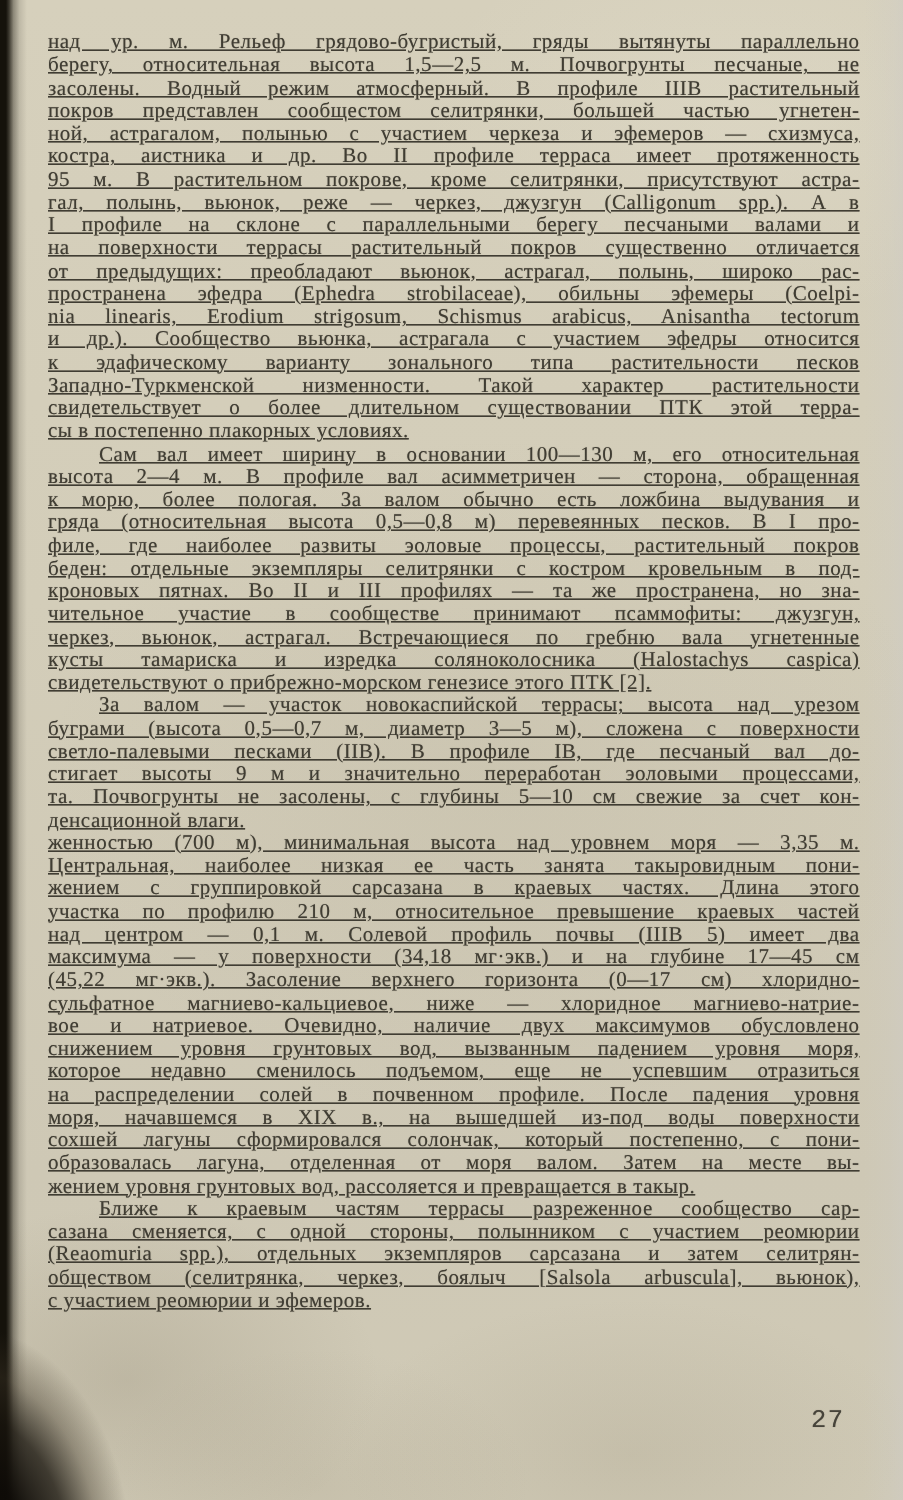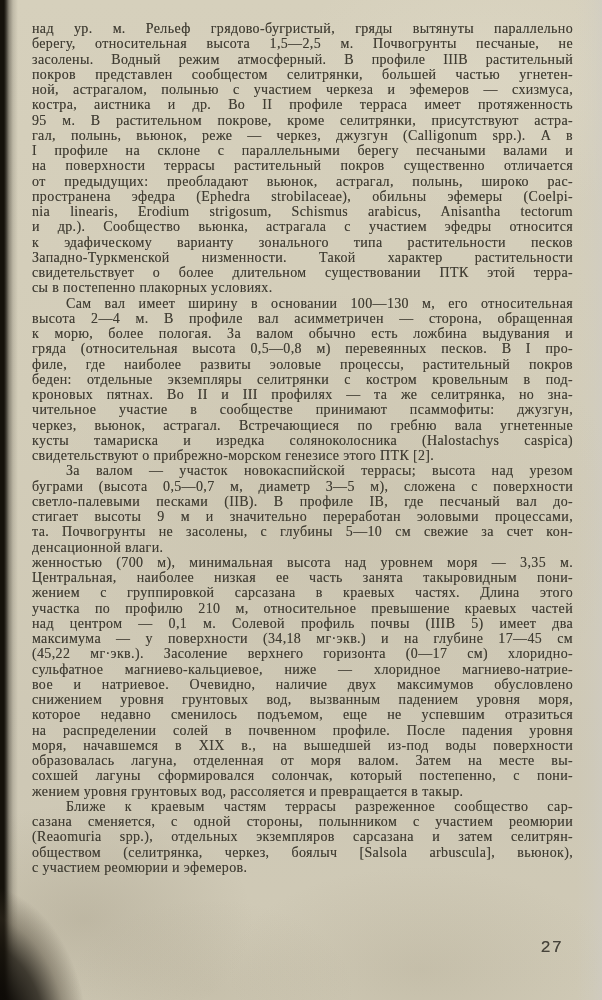--- a/index.html
+++ b/index.html
@@ -45,21 +45,21 @@
       rgba(207,204,197,.28) 9px,
       rgba(207,204,197,0) 26px);
   }
   .text-block {
     position:absolute; left:32px; top:21px; width:541px; z-index:4;
     font-size:14px; line-height:15.25px;
     letter-spacing:.35px;
     color:#403d33;
     text-shadow:0 0 .6px rgba(64,61,51,.55);
   }
-  .para { margin:0; }
+  .para { margin:0;text-decoration:underline; }
   .line {
     height:15.25px; overflow:visible;
     text-align:justify; text-align-last:justify;
     white-space:normal;
   }
   .line.last { text-align-last:left; }
   .line.indent { text-indent:34px; }
   .page-number {
     position:absolute; top:938px; right:39px; z-index:4;
     font-size:17px; letter-spacing:1px; color:#46433a;
@@ -95,21 +95,21 @@
         <div class="line">свидетельствует о более длительном существовании ПТК этой терра-</div>
         <div class="line last">сы в постепенно плакорных условиях.</div>
       </div>
       <div class="para">
         <div class="line indent">Сам вал имеет ширину в основании 100—130 м, его относительная</div>
         <div class="line">высота 2—4 м. В профиле вал асимметричен — сторона, обращенная</div>
         <div class="line">к морю, более пологая. За валом обычно есть ложбина выдувания и</div>
         <div class="line">гряда (относительная высота 0,5—0,8 м) перевеянных песков. В I про-</div>
         <div class="line">филе, где наиболее развиты эоловые процессы, растительный покров</div>
         <div class="line">беден: отдельные экземпляры селитрянки с костром кровельным в под-</div>
-        <div class="line">кроновых пятнах. Во II и III профилях — та же селитрянка, но зна-</div>
+        <div class="line">кроновых пятнах. Во II и III профилях — та же пространена, но зна-</div>
         <div class="line">чительное участие в сообществе принимают псаммофиты: джузгун,</div>
         <div class="line">черкез, вьюнок, астрагал. Встречающиеся по гребню вала угнетенные</div>
         <div class="line">кусты тамариска и изредка соляноколосника (Halostachys caspica)</div>
         <div class="line last">свидетельствуют о прибрежно-морском генезисе этого ПТК [2].</div>
       </div>
       <div class="para">
         <div class="line indent">За валом — участок новокаспийской террасы; высота над урезом</div>
         <div class="line">буграми (высота 0,5—0,7 м, диаметр 3—5 м), сложена с поверхности</div>
         <div class="line">светло-палевыми песками (IIB). В профиле IB, где песчаный вал до-</div>
         <div class="line">стигает высоты 9 м и значительно переработан эоловыми процессами,</div>
@@ -123,22 +123,22 @@
         <div class="line">участка по профилю 210 м, относительное превышение краевых частей</div>
         <div class="line">над центром — 0,1 м. Солевой профиль почвы (IIIB 5) имеет два</div>
         <div class="line">максимума — у поверхности (34,18 мг·экв.) и на глубине 17—45 см</div>
         <div class="line">(45,22 мг·экв.). Засоление верхнего горизонта (0—17 см) хлоридно-</div>
         <div class="line">сульфатное магниево-кальциевое, ниже — хлоридное магниево-натрие-</div>
         <div class="line">вое и натриевое. Очевидно, наличие двух максимумов обусловлено</div>
         <div class="line">снижением уровня грунтовых вод, вызванным падением уровня моря,</div>
         <div class="line">которое недавно сменилось подъемом, еще не успевшим отразиться</div>
         <div class="line">на распределении солей в почвенном профиле. После падения уровня</div>
         <div class="line">моря, начавшемся в XIX в., на вышедшей из-под воды поверхности</div>
+        <div class="line">сохшей лагуны сформировался солончак, который постепенно, с пони-</div>
         <div class="line">образовалась лагуна, отделенная от моря валом. Затем на месте вы-</div>
-        <div class="line">сохшей лагуны сформировался солончак, который постепенно, с пони-</div>
         <div class="line last">жением уровня грунтовых вод, рассоляется и превращается в такыр.</div>
       </div>
       <div class="para">
         <div class="line indent">Ближе к краевым частям террасы разреженное сообщество сар-</div>
         <div class="line">сазана сменяется, с одной стороны, полынником с участием реомюрии</div>
         <div class="line">(Reaomuria spp.), отдельных экземпляров сарсазана и затем селитрян-</div>
         <div class="line">обществом (селитрянка, черкез, боялыч [Salsola arbuscula], вьюнок),</div>
         <div class="line last">с участием реомюрии и эфемеров.</div>
       </div>
     </div>

